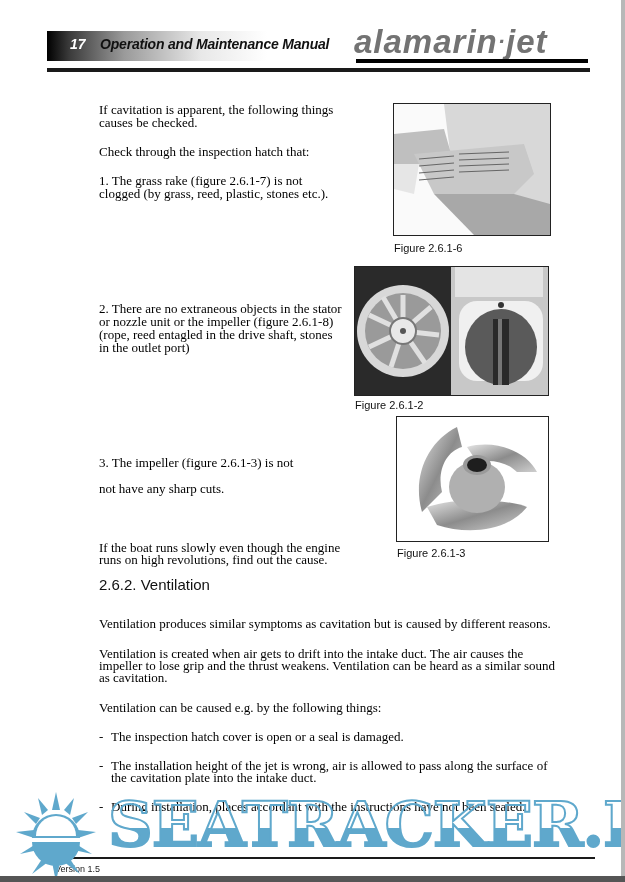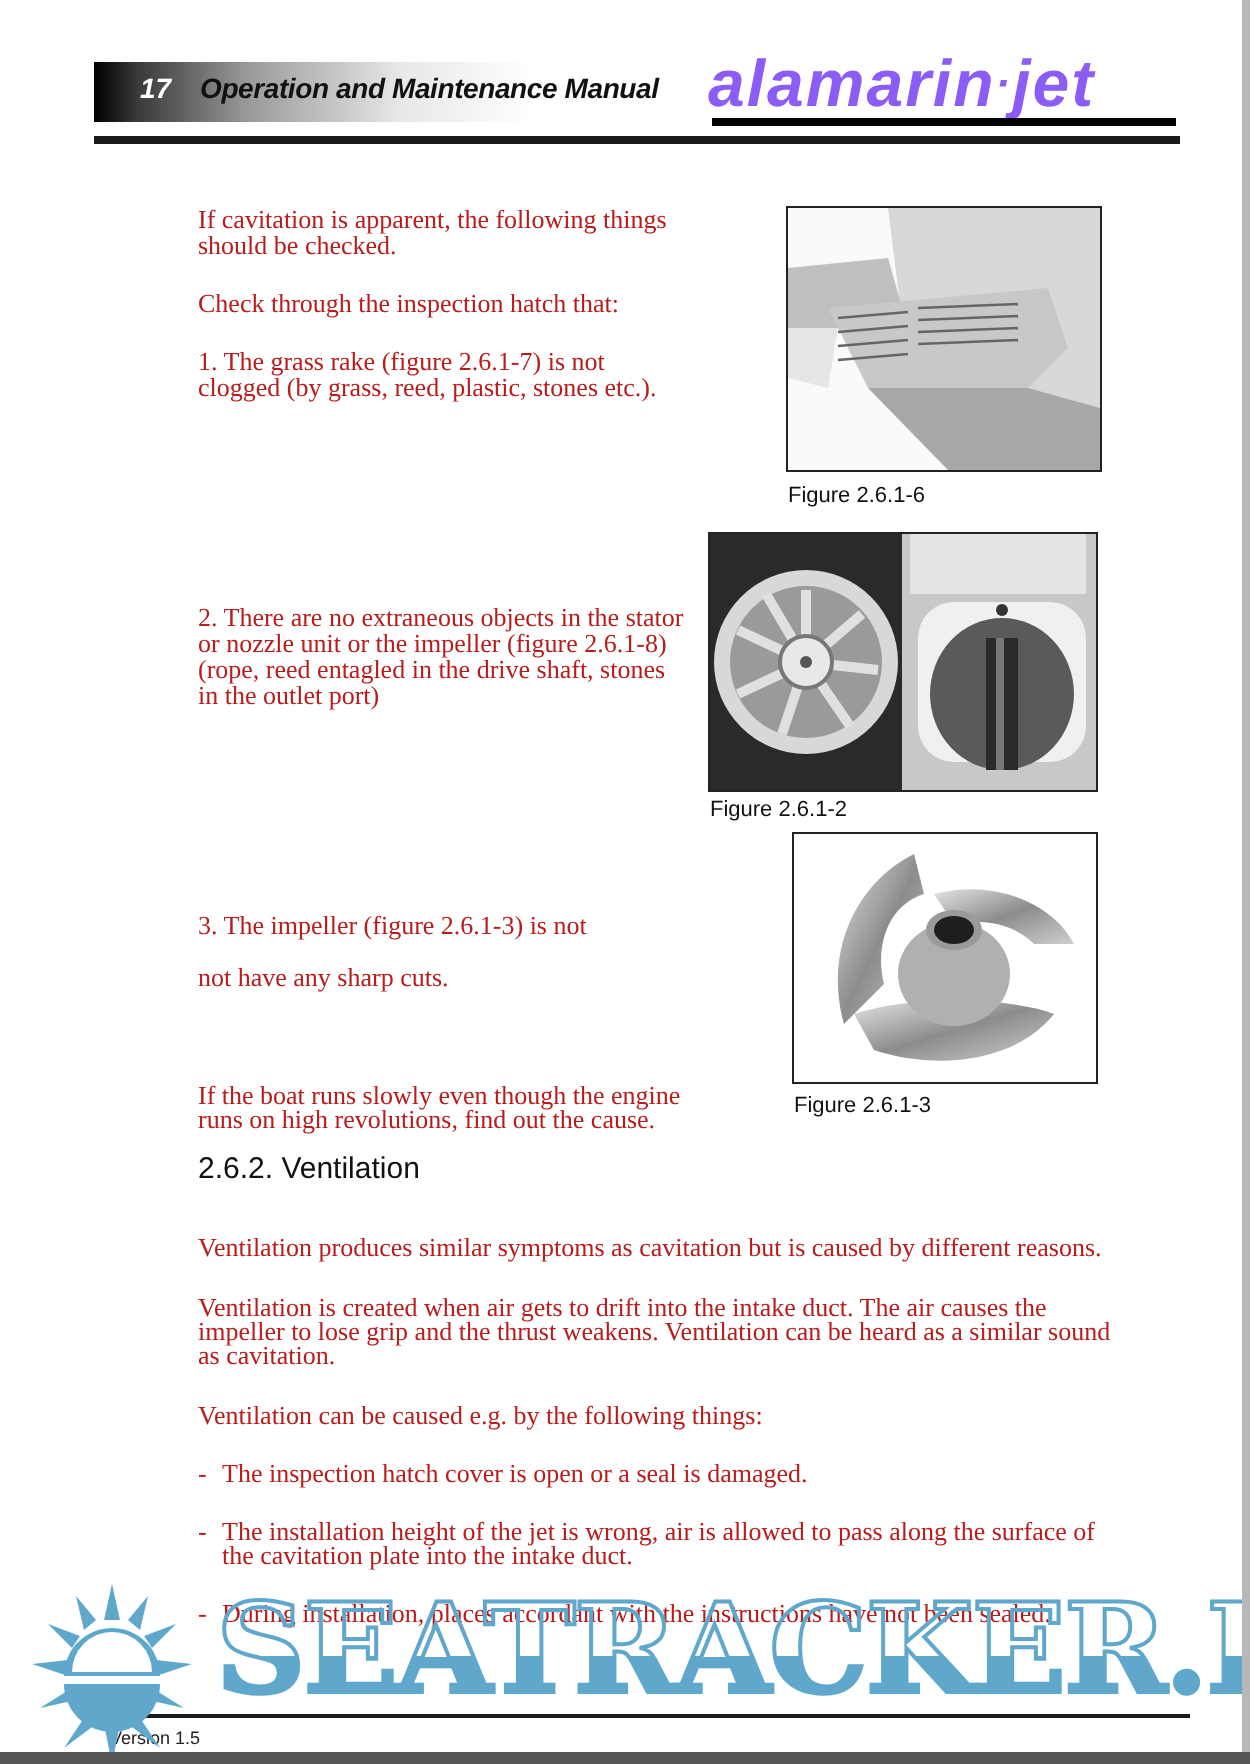--- a/index.html
+++ b/index.html
@@ -3,24 +3,24 @@
 <meta charset="utf-8">
 <style>
   html, body { margin:0; padding:0; }
   body { width:625px; height:882px; position:relative; overflow:hidden; background:#ffffff; font-family:"Liberation Serif", serif; color:#111; }
   .page { position:absolute; left:16px; top:0; width:622px; height:612px; background:#fff; }
   .right-border { position:absolute; left:621px; top:0; width:4px; height:882px; background:#b8b8b8; }
   .bottom-band { position:absolute; left:0; top:876px; width:625px; height:6px; background:#555; }
   .hdr-band { position:absolute; left:31px; top:31px; width:220px; height:30px; background:linear-gradient(to right,#000 0%,#3a3a3a 10%,#9a9a9a 35%,#e8e8e8 70%,#fff 100%); }
   .hdr-num { position:absolute; left:54px; top:36px; font-family:"Liberation Sans", sans-serif; font-weight:bold; font-style:italic; font-size:14px; color:#fff; }
   .hdr-title { position:absolute; left:84px; top:36px; font-family:"Liberation Sans", sans-serif; font-weight:bold; font-style:italic; font-size:14px; color:#111; letter-spacing:-0.2px; }
-  .logo { position:absolute; left:338px; top:24px; font-family:"Liberation Sans", sans-serif; font-weight:bold; font-style:italic; font-size:33px; color:#8b5cf6; letter-spacing:1px; line-height:36px; }
+  .logo { position:absolute; left:338px; top:24px; font-family:"Liberation Sans", sans-serif; font-weight:bold; font-style:italic; font-size:33px; color:#737373; letter-spacing:1px; line-height:36px; }
   .logo-underline { position:absolute; left:340px; top:59px; width:232px; height:4px; background:#000; }
   .hdr-rule { position:absolute; left:31px; top:68px; width:543px; height:4px; background:#1a1a1a; }
-  .txt { position:absolute; font-size:13px; line-height:13px; color:#b91c1c; }
+  .txt { position:absolute; font-size:13px; line-height:13px; color:#000000; }
   .fig { position:absolute; border:1px solid #222; overflow:hidden; }
   .cap { position:absolute; font-family:"Liberation Sans", sans-serif; font-size:11px; color:#111; }
   .section { position:absolute; left:83px; top:576px; font-family:"Liberation Sans", sans-serif; font-size:15px; color:#111; }
   .bullet-dash { position:absolute; font-size:13px; }
   .footer-rule { position:absolute; left:36px; top:857px; width:543px; height:2px; background:#1a1a1a; }
   .version { position:absolute; left:39px; top:864px; font-family:"Liberation Sans", sans-serif; font-size:9px; color:#222; }
   .wm-text { position:absolute; left:92px; top:790px; font-family:"DejaVu Serif", serif; font-weight:bold; font-size:62px; letter-spacing:-1px; line-height:70px; color:transparent; -webkit-text-stroke:2px #5fa8cc; }
   .wm-fill { position:absolute; left:92px; top:790px; font-family:"DejaVu Serif", serif; font-weight:bold; font-size:62px; letter-spacing:-1px; line-height:70px; color:#5fa8cc; clip-path:inset(38px 0 0 0); }
 </style>
 </head>
@@ -29,21 +29,21 @@
 <div class="page">
 
   <div class="hdr-band"></div>
   <span class="hdr-num">17</span>
   <span class="hdr-title">Operation and Maintenance Manual</span>
   <span class="logo">alamarin<span style="font-size:22px;vertical-align:4px;">·</span>jet</span>
   <div class="logo-underline"></div>
   <div class="hdr-rule"></div>
 
   <div class="txt" style="left:83px;top:103px;">If cavitation is apparent, the following things</div>
-  <div class="txt" style="left:83px;top:116px;">should be checked.</div>
+  <div class="txt" style="left:83px;top:116px;">causes be checked.</div>
   <div class="txt" style="left:83px;top:145px;">Check through the inspection hatch that:</div>
   <div class="txt" style="left:83px;top:174px;">1. The grass rake (figure 2.6.1-7) is not</div>
   <div class="txt" style="left:83px;top:187px;">clogged (by grass, reed, plastic, stones etc.).</div>
 
   <div class="fig" style="left:377px;top:103px;width:156px;height:131px;background:#f4f4f4;">
     <svg width="156" height="131" viewBox="0 0 156 131">
       <rect width="156" height="131" fill="#fafafa"></rect>
       <polygon points="50,0 156,0 156,131 100,131 60,80" fill="#d8d8d8"></polygon>
       <polygon points="0,30 50,25 60,60 0,60" fill="#bfbfbf"></polygon>
       <polygon points="20,50 130,40 140,70 120,90 40,90" fill="#c8c8c8"></polygon>

